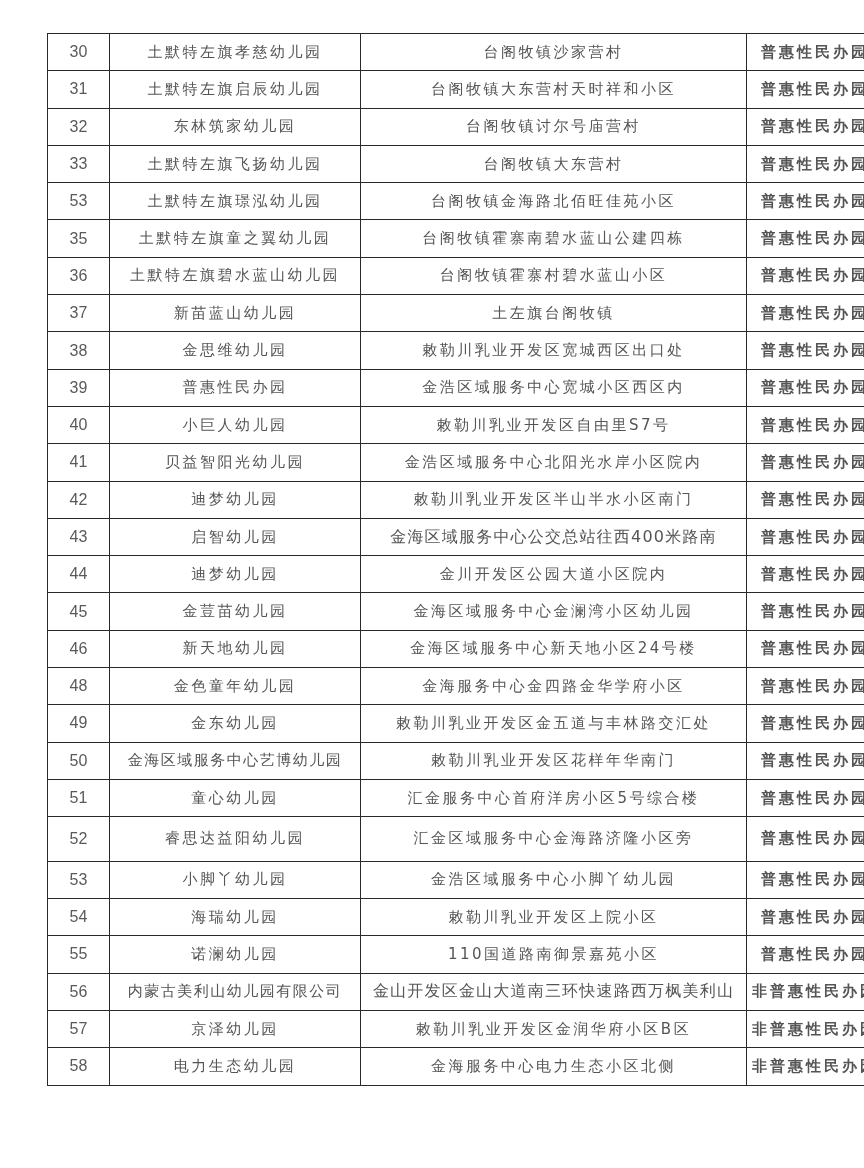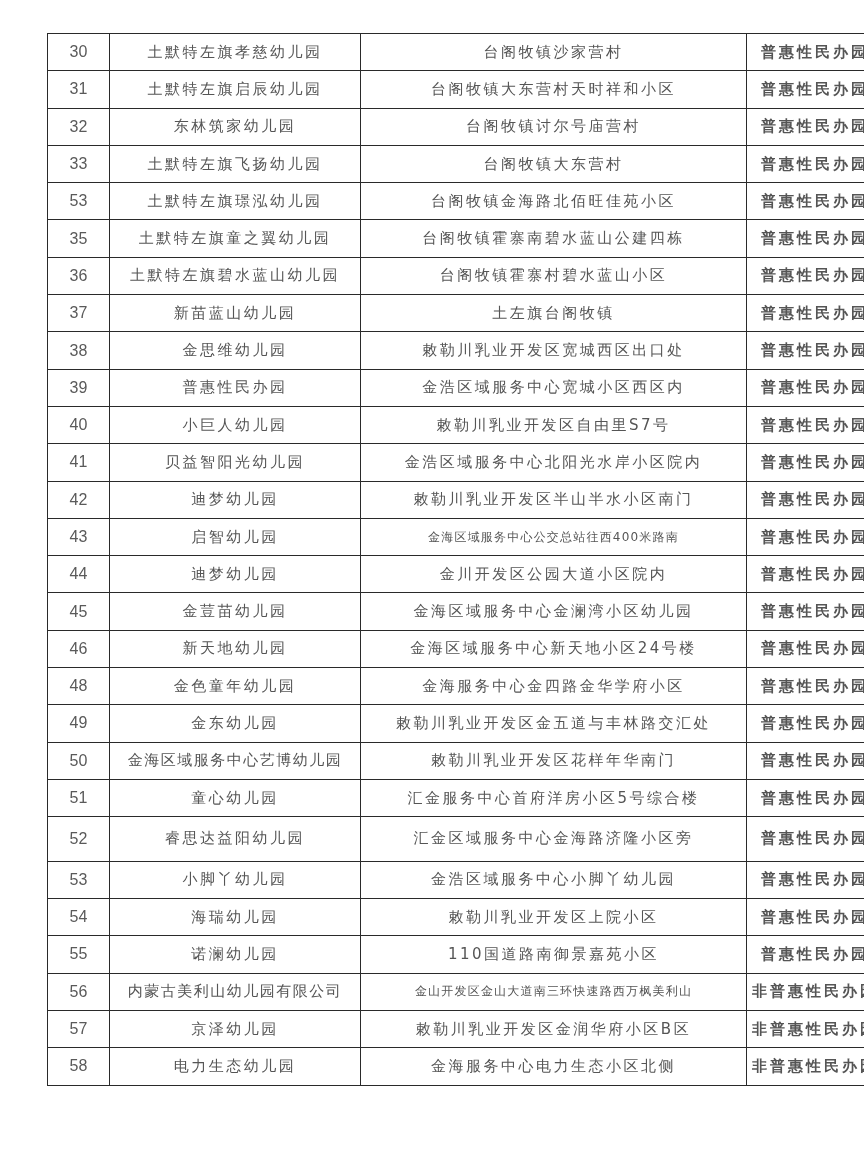--- a/index.html
+++ b/index.html
@@ -10,21 +10,21 @@
   td { border: 1.5px solid #2a2a2a; height: 36.3px; padding: 0; text-align: center;
        vertical-align: middle; color: #555555; font-size: 15px; letter-spacing: 2.5px;
        white-space: nowrap; overflow: hidden; }
   td.num { font-family: "Liberation Sans", sans-serif; font-size: 16px; letter-spacing: 0; color: #5a5a5a; }
   tr.tall td { height: 43.5px; }
   col.c1 { width: 62px; }
   col.c2 { width: 251px; }
   col.c3 { width: 386px; }
   col.c4 { width: 137px; }
   td.type { letter-spacing: 3px; font-weight: bold; }
-  td.addr.long { letter-spacing: 1.2px; font-size: 12px; }
+  td.addr.long { letter-spacing: 1.2px; font-size: 16px; }
   td.name.long { letter-spacing: 1.5px; }
 </style>
 </head>
 <body>
 
 <div class="table-wrap">
   <table>
     <colgroup>
         <col class="c1">
         <col class="c2">

